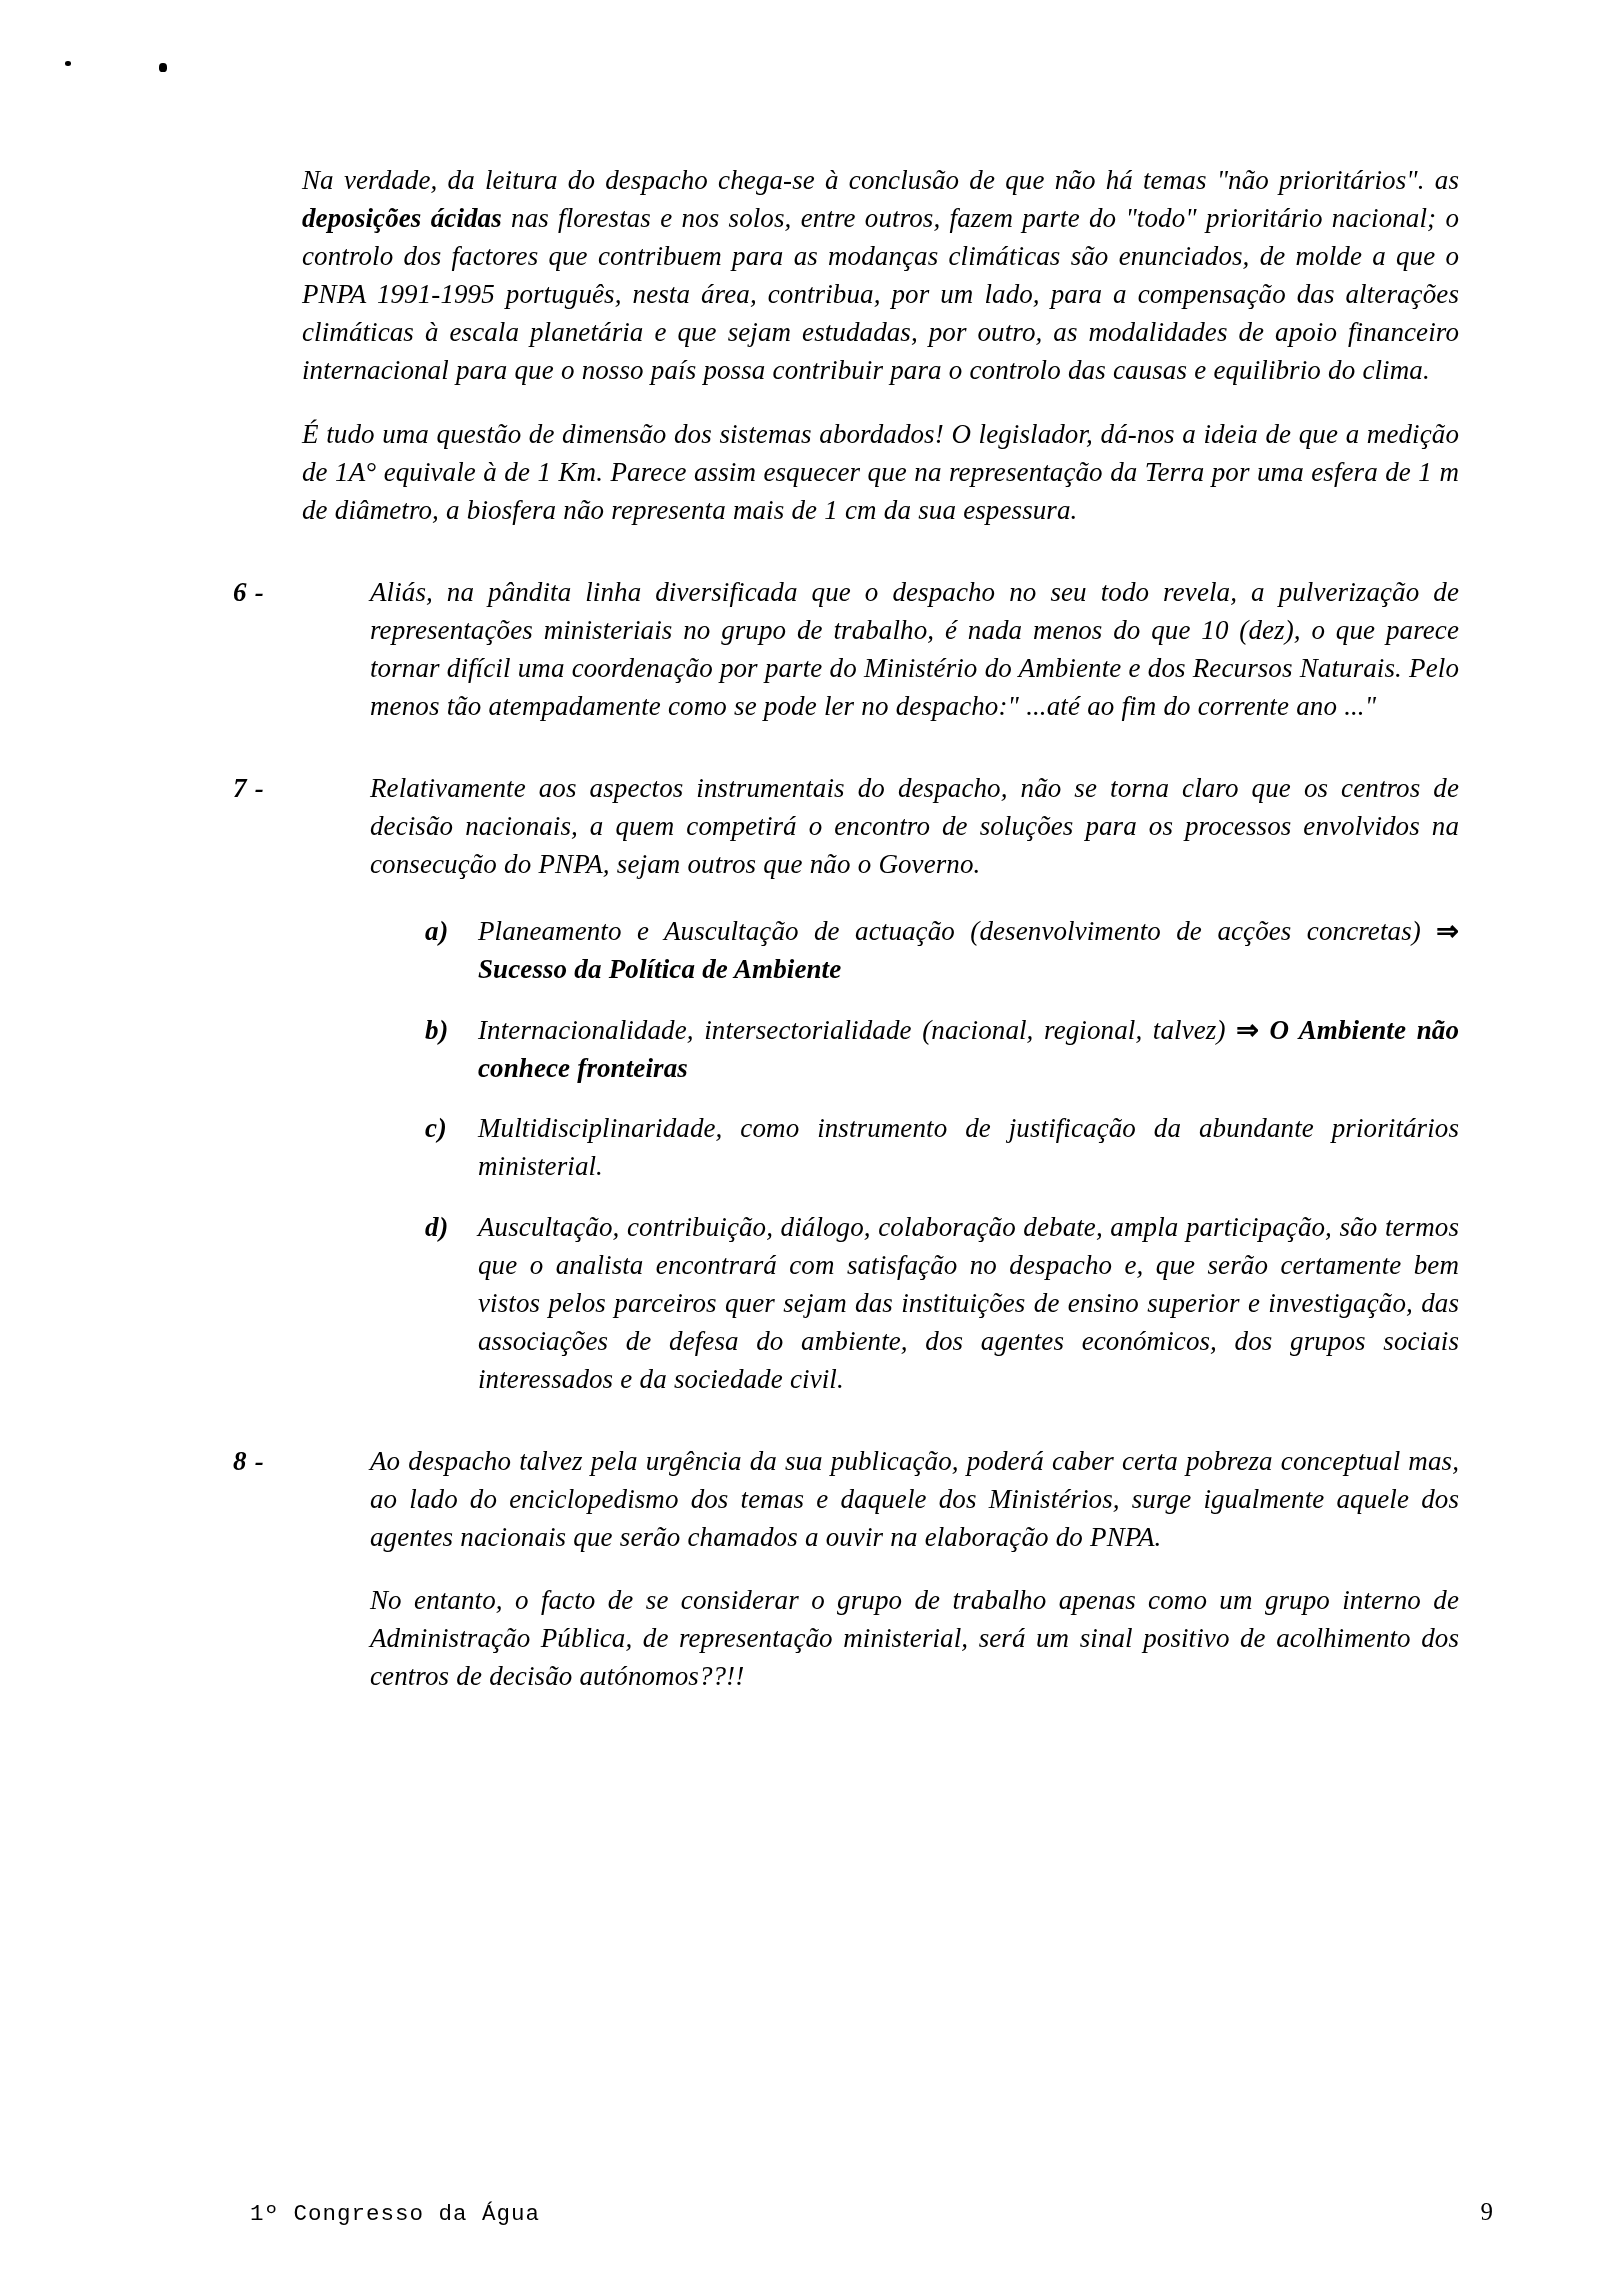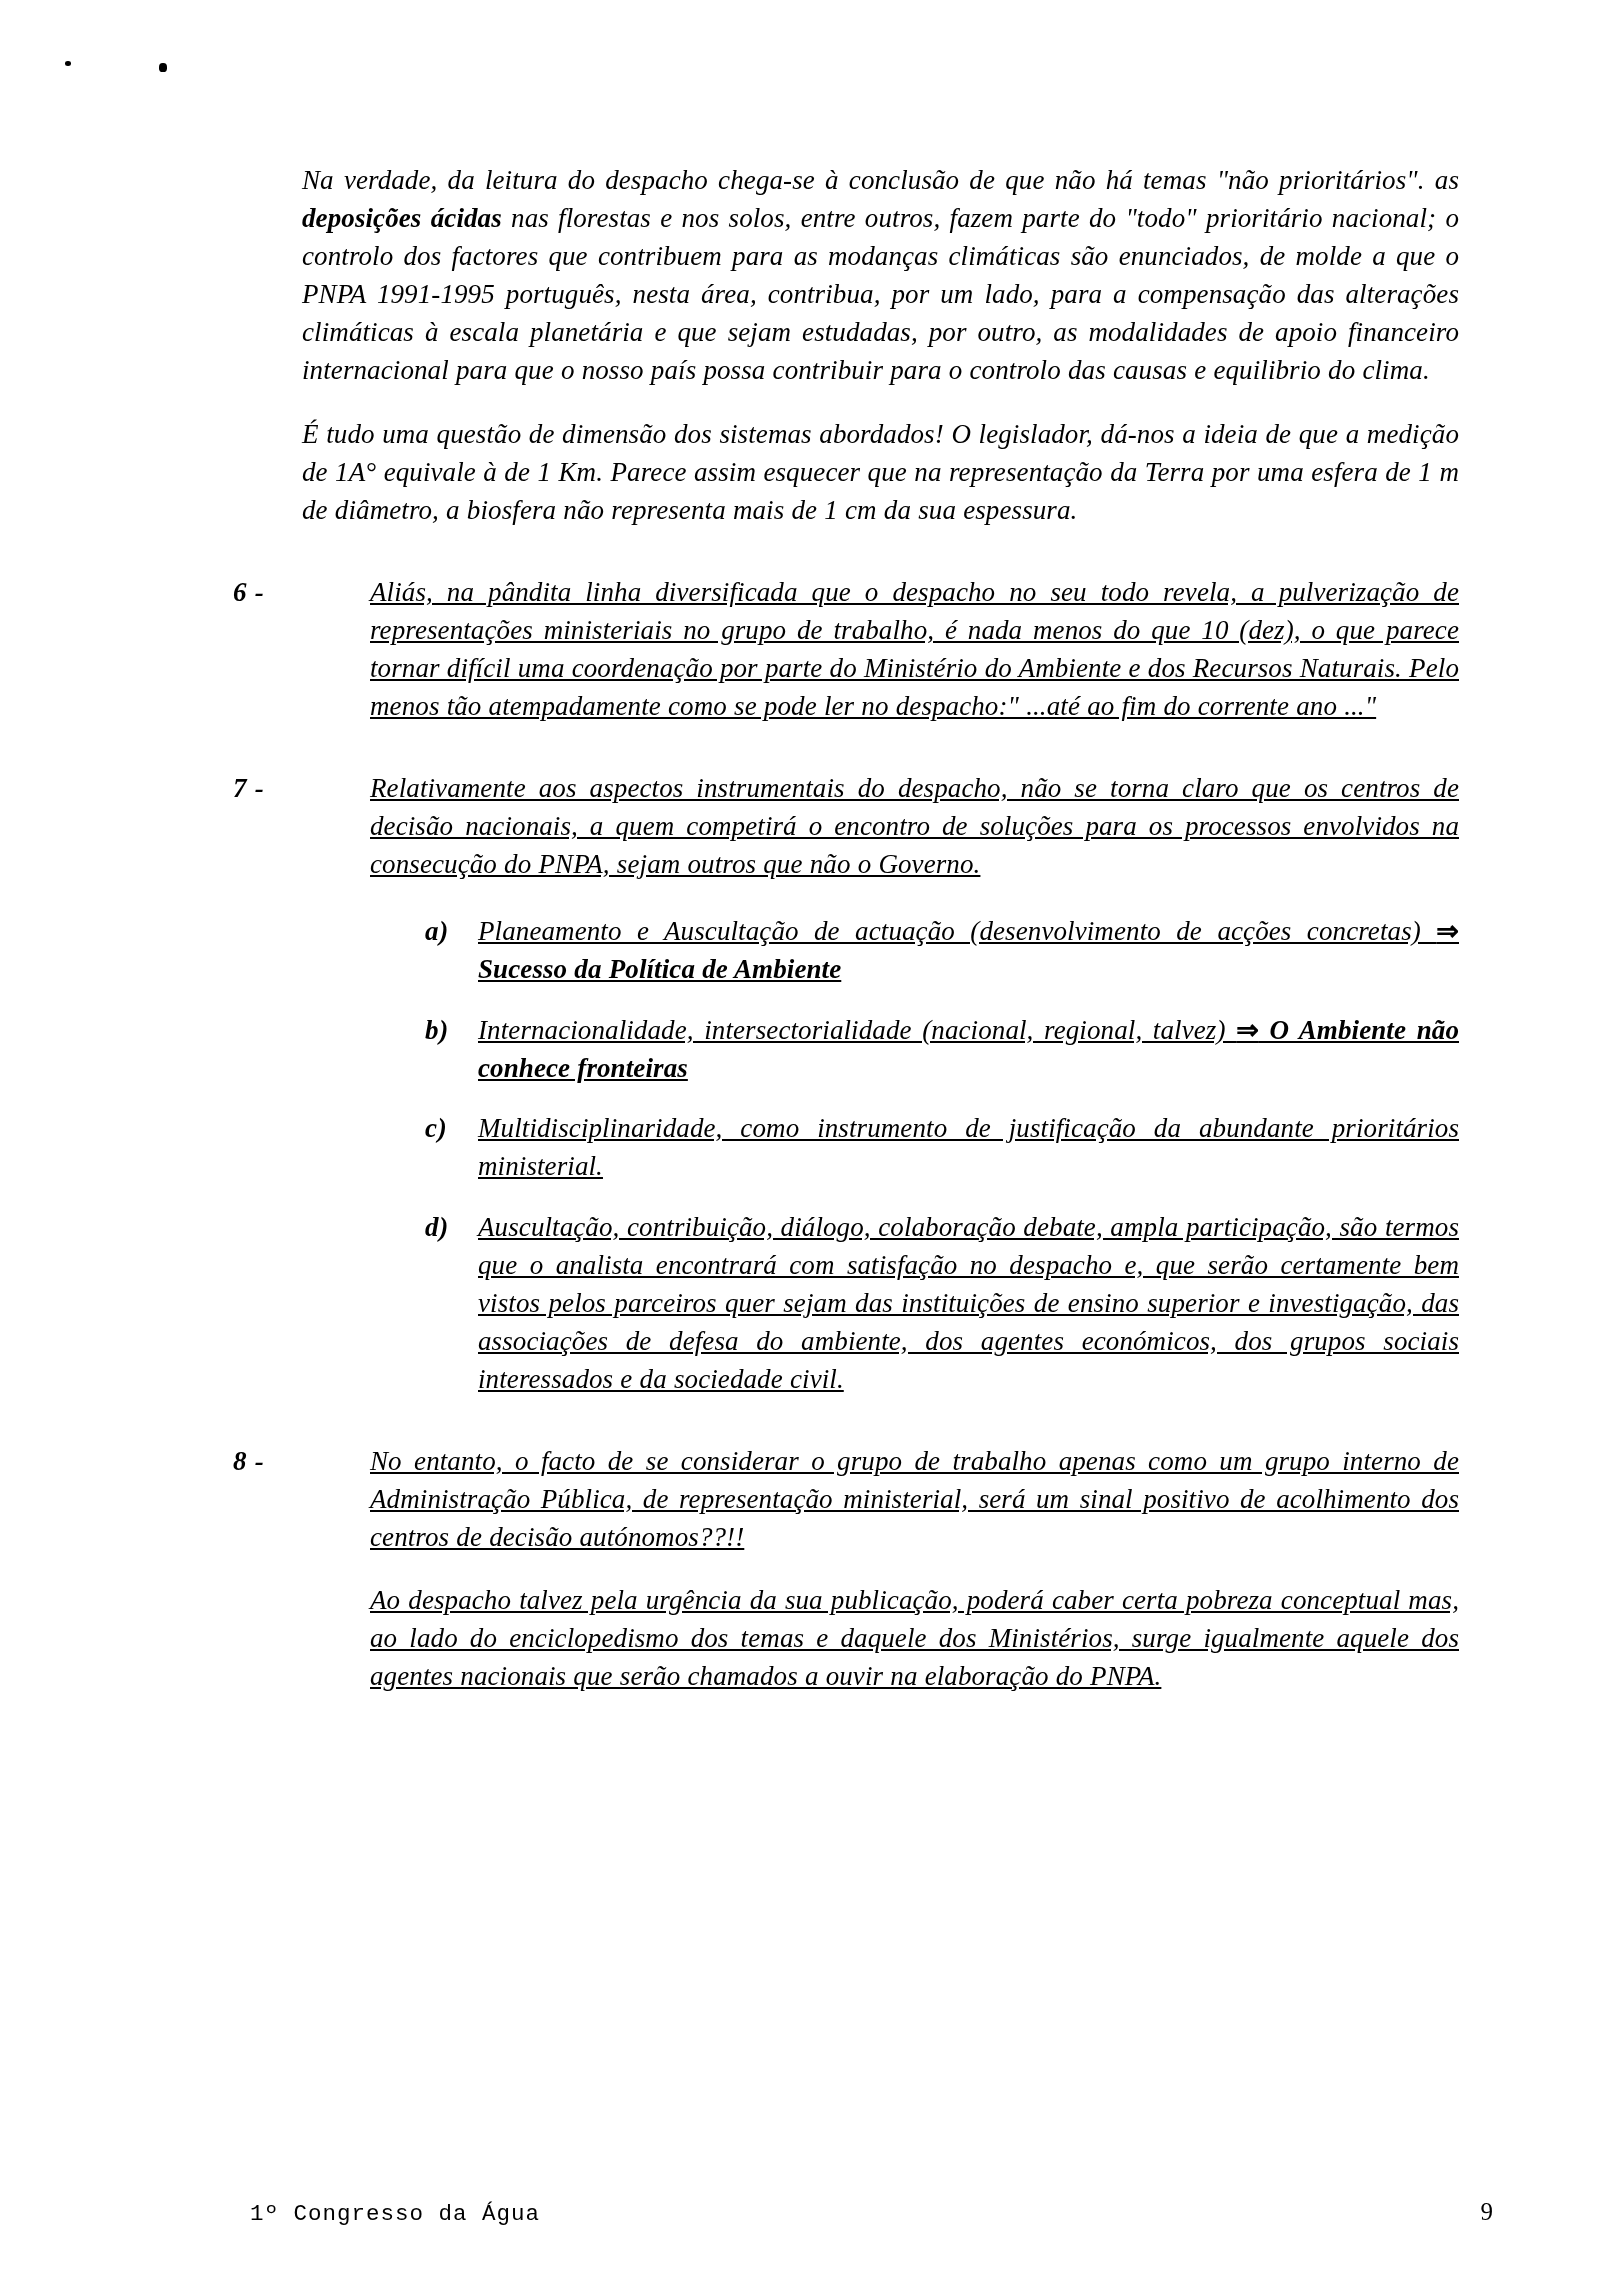--- a/index.html
+++ b/index.html
@@ -69,21 +69,21 @@
     top: 0;
     width: 63px;
     text-align: left;
     font-style: italic;
     font-size: 27px;
     line-height: 38px;
     font-weight: bold;
     letter-spacing: 0.7px;
   }
   .num-item .body { }
-  .num-item .body p.para { margin-bottom: 25px; text-decoration: underline; }
+  .num-item .body p.para { margin-bottom: 25px; }
   .num-item .body p.para:last-child { margin-bottom: 0; }
 
   
   .sub-list {
     margin-top: 29px;
     padding-left: 55px;
   }
   .sub-item {
     position: relative;
     padding-left: 53px;
@@ -175,22 +175,22 @@
             <p class="para">Auscultação, contribuição, diálogo, colaboração debate, ampla participação, são termos que o analista encontrará com satisfação no despacho e, que serão certamente bem vistos pelos parceiros quer sejam das instituições de ensino superior e investigação, das associações de defesa do ambiente, dos agentes económicos, dos grupos sociais interessados e da sociedade civil.</p>
           </div>
 
         </div>
       </div>
     </div>
 
     <div class="num-item gap-lg">
       <div class="marker">8 -</div>
       <div class="body">
+        <p class="para">Ao despacho talvez pela urgência da sua publicação, poderá caber certa pobreza conceptual mas, ao lado do enciclopedismo dos temas e daquele dos Ministérios, surge igualmente aquele dos agentes nacionais que serão chamados a ouvir na elaboração do PNPA.</p>
         <p class="para">No entanto, o facto de se considerar o grupo de trabalho apenas como um grupo interno de Administração Pública, de representação ministerial, será um sinal positivo de acolhimento dos centros de decisão autónomos??!!</p>
-        <p class="para">Ao despacho talvez pela urgência da sua publicação, poderá caber certa pobreza conceptual mas, ao lado do enciclopedismo dos temas e daquele dos Ministérios, surge igualmente aquele dos agentes nacionais que serão chamados a ouvir na elaboração do PNPA.</p>
       </div>
     </div>
 
   </div>
 
   <div class="footer">
     <span>1º Congresso da Água</span>
     <span class="page-no">9</span>
   </div>
 

